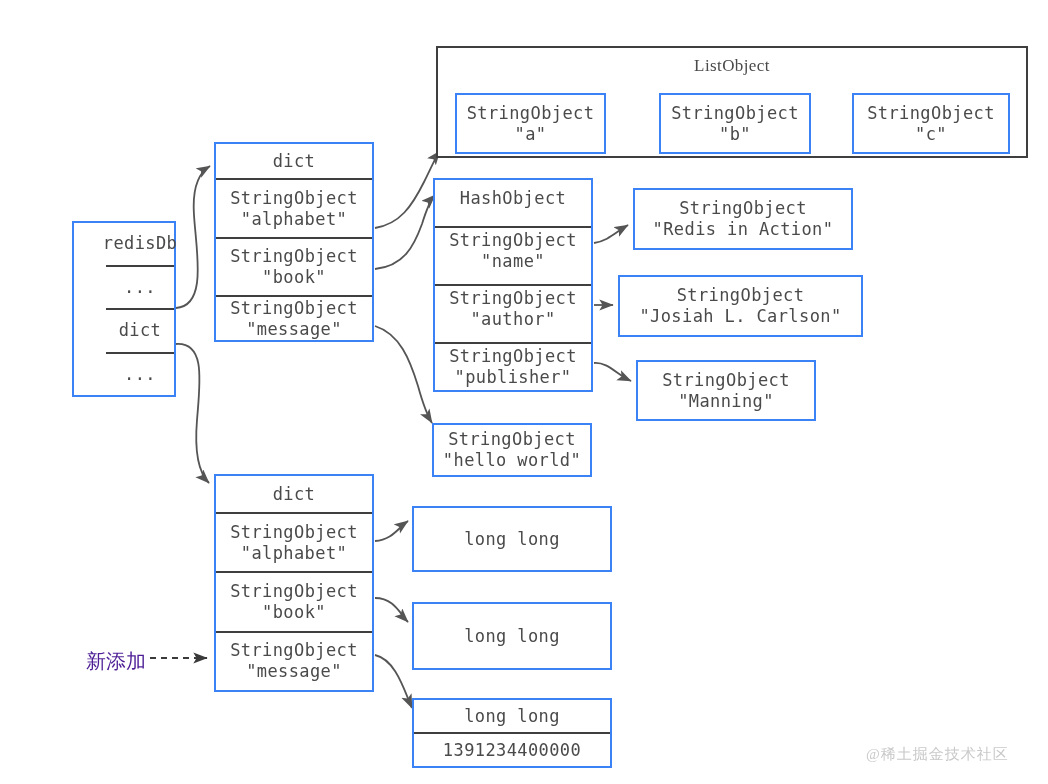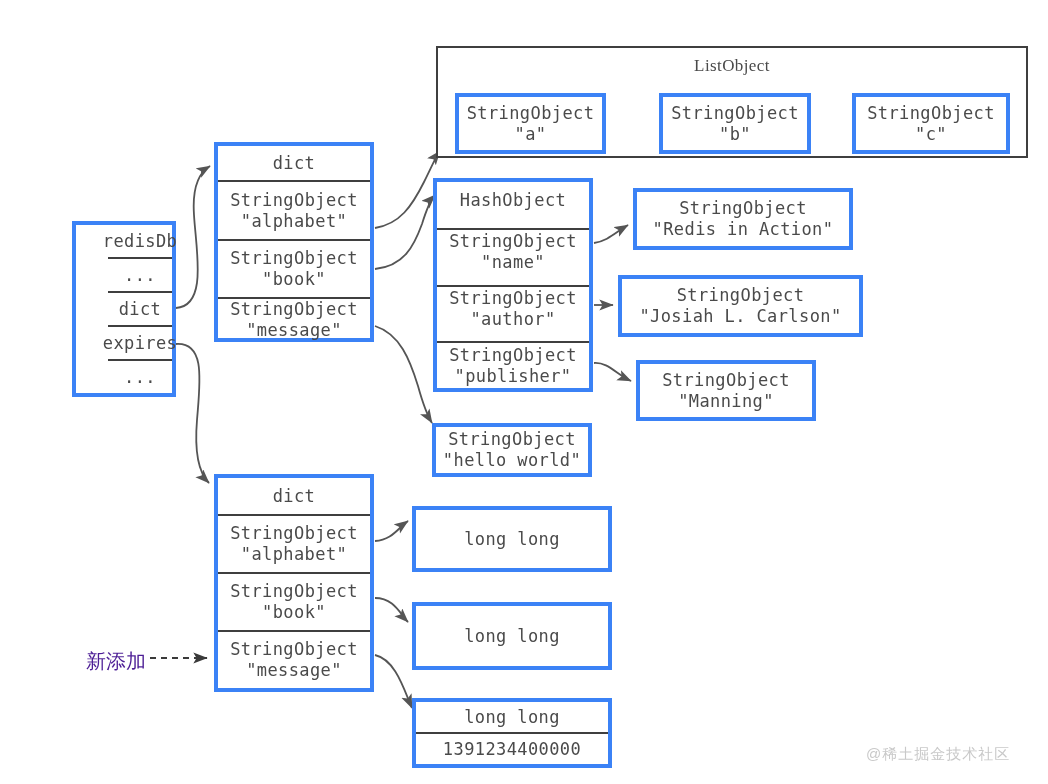--- a/index.html
+++ b/index.html
@@ -24,21 +24,21 @@
   svg.edges {
     position: absolute;
     left: 0; top: 0;
     width: 1048px;
     height: 784px;
     pointer-events: none;
   }
   .box {
     position: absolute;
     box-sizing: border-box;
-    border: 4px solid #3b82f6;
+    border: 2px solid #3b82f6;
     background: #ffffff;
     display: flex;
     flex-direction: column;
   }
   .cell {
     box-sizing: border-box;
     flex: 1 1 auto;
     display: flex;
     flex-direction: column;
     align-items: center;
@@ -73,21 +73,21 @@
   }
   .annotation {
     position: absolute;
     font-family: Liberation Sans, sans-serif;
     font-size: 20px;
     color: #4c1d95;
     white-space: nowrap;
   }
   .watermark {
     position: absolute;
-    font-family: Liberation Sans, sans-serif;
+    font-family: Liberation Serif, serif;
     font-size: 15px;
     color: #c9c9c9;
     white-space: nowrap;
     letter-spacing: 1px;
     text-align: right;
   }
 </style>
 </head>
 <body>
 
@@ -129,21 +129,20 @@
 
     <path d="M375,655 C396,660 404,690 412,708" fill="none" stroke="#555555" stroke-width="1.8" marker-end="url(#arrow)"></path>
 
     <path d="M150,658 L207,658" fill="none" stroke="#3a3a3a" stroke-width="1.8" stroke-dasharray="6,5" marker-end="url(#arrow-dash)"></path>
   </svg>
 
   <div class="box" style="left:72px; top:221px; width:104px; height:176px;padding-left:32px;">
     <div class="cell">redisDb</div>
     <div class="cell">...</div>
     <div class="cell">dict</div>
-    <div class="cell">expires</div>
     <div class="cell">...</div>
   </div>
 
   <div class="box" style="left:214px; top:142px; width:160px; height:200px;">
     <div class="cell" style="flex:0 0 34px;">dict</div>
     <div class="cell" style="flex:0 0 59px;">
       <span class="l1">StringObject</span>
       <span class="l2">"alphabet"</span>
     </div>
     <div class="cell" style="flex:0 0 58px;">

